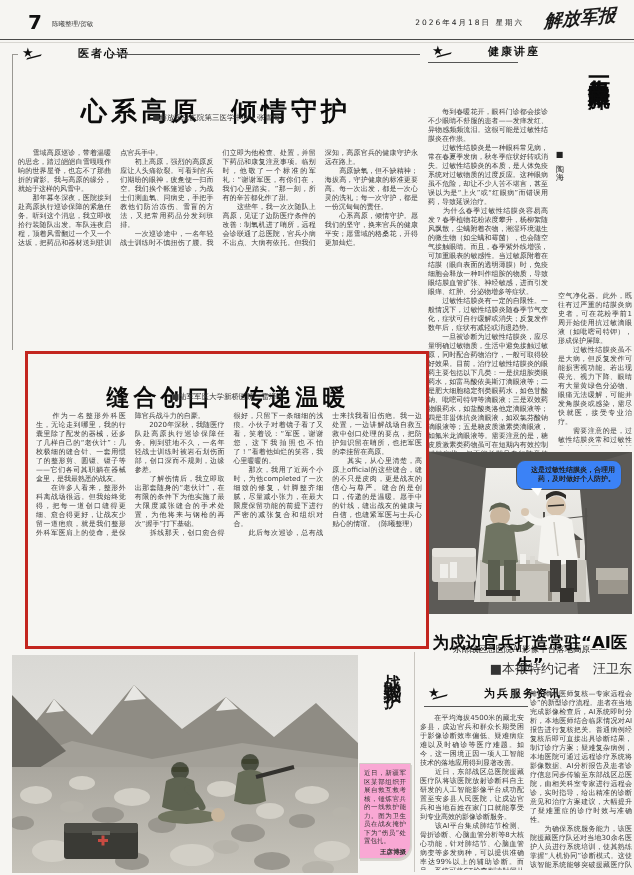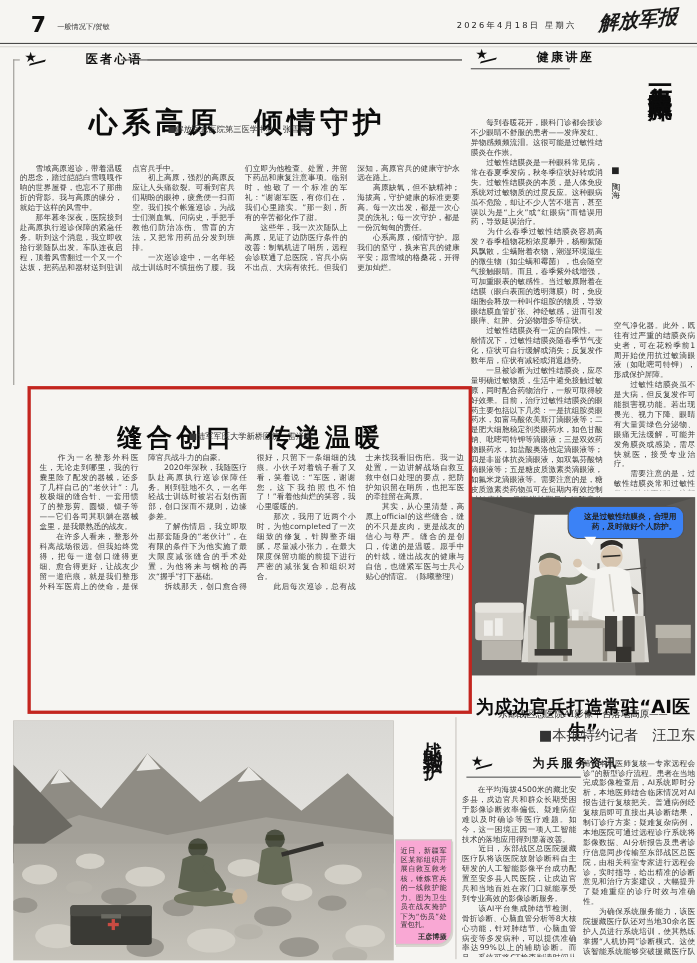--- a/index.html
+++ b/index.html
@@ -67,21 +67,21 @@
     padding:5px 4px; font-size:6.5px; line-height:8.5px; text-align:justify; color:#333;
     box-shadow:1px 2px 0 #d8d5cf; }
   .cap-credit { display:block; text-align:right; font-weight:bold; margin-top:2px; }
   .vrule { position:absolute; width:0; border-left:1px solid #c9c6c0; }
 </style>
 </head>
 <body>
 
 <div class="hdr">
   <div class="page-no">7</div>
-  <div class="editor">一般情况下/贺敏</div>
+  <div class="editor">陈曦整理/贺敏</div>
   <div class="hdr-date">2026年4月18日 星期六</div>
   <div class="masthead">解放军报</div>
 </div>
 <div class="hdr-rule2"></div>
 
 <div class="frame-l" style="left:12px; top:54px; width:408px; height:296px;"></div>
 <div class="sec-label" style="left:18px; top:46px;">
   <span class="star">
       <span class="g">★</span>
       <span class="sl"></span>

